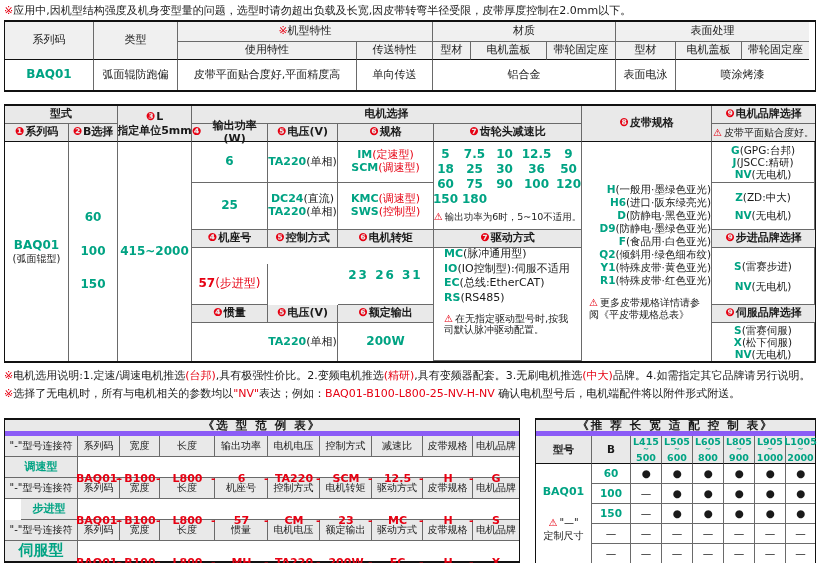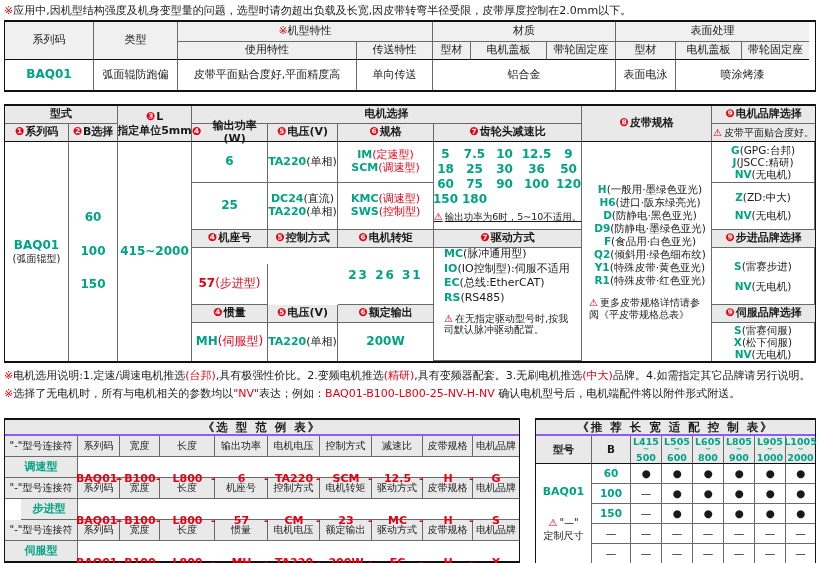--- a/index.html
+++ b/index.html
@@ -18,21 +18,21 @@
   .g{color:#00A383;font-weight:bold;}
   .rd{color:#E60012;}
   .rdb{color:#E60012;font-weight:bold;margin-top:16px;}
   .cnum{color:#E60012;font-weight:bold;margin-right:1px;}
   .warn{color:#E60012;font-weight:bold;margin-right:2px;font-size:10px;}
   .note{font-size:11px;white-space:nowrap;}
   .col{flex-direction:column;}
   .left{justify-content:flex-start;text-align:left;}
   .ln{white-space:nowrap;}
   .title-band{background:#e9e9e9;font-weight:bold;font-size:11.5px;letter-spacing:2px;
-              display:flex;align-items:center;justify-content:center;border-bottom:2px solid #8b5cf6;box-sizing:border-box;}
+              display:flex;align-items:center;justify-content:center;border-bottom:5px solid #8b5cf6;box-sizing:border-box;}
   .vcell{position:relative;}
   .vdash{position:absolute;left:-4px;top:50%;transform:translateY(-50%);color:#E60012;font-weight:bold;}
   .gearline{display:grid;grid-template-columns:26px 32px 28px 36px 28px;justify-content:center;}
   .gearline span{text-align:center;}
 </style>
 </head>
 <body>
 
 <div class="page">
 
@@ -154,21 +154,21 @@
           <span>100</span>
           <span>120</span>
       </div>
       <div class="gearline g" style="font-size:12px;width:100%;">
         <span>150</span>
           <span>180</span>
           <span></span>
           <span></span>
           <span></span>
       </div>
-      <div class="ln" style="font-size:9.5px;margin-top:3px;text-decoration:underline;"><span class="warn">⚠</span><span>输出功率为6时，5~10不适用。</span></div>
+      <div class="ln" style="font-size:9.5px;margin-top:3px;"><span class="warn">⚠</span><span>输出功率为6时，5~10不适用。</span></div>
     </div>
     <div class="c col" style="grid-area:3/9/4/10;font-size:10.5px;">
       <div class="ln"><span class="g">G</span><span>(GPG:台邦)</span></div>
       <div class="ln"><span class="g">J</span><span>(JSCC:精研)</span></div>
       <div class="ln"><span class="g">NV</span><span>(无电机)</span></div>
     </div>
 
     <div class="c g" style="grid-area:4/4/5/5;font-size:12px;">25</div>
     <div class="c col" style="grid-area:4/5/5/6;">
       <div class="ln"><span class="g">DC24</span><span>(直流)</span></div>
@@ -230,34 +230,31 @@
       </div>
     <div class="c hdr" style="grid-area:7/6/8/7;">
         <span class="cnum">❻</span>
         <span class="bold">额定输出</span>
       </div>
     <div class="c hdr lr" style="grid-area:7/9/8/10;">
         <span class="cnum">❾</span>
         <span class="bold">伺服品牌选择</span>
       </div>
 
-    <div class="c lb" style="grid-area:8/4/9/5;font-size:12px;">
-      <span class="ln"><span class="g">MH</span><span class="rd">(伺服型)</span></span>
-    </div>
     <div class="c lb" style="grid-area:8/5/9/6;">
       <span class="ln"><span class="g">TA220</span><span>(单相)</span></span>
     </div>
     <div class="c g lb" style="grid-area:8/6/9/7;font-size:12px;">200W</div>
     <div class="c col lb" style="grid-area:8/9/9/10;font-size:10.5px;">
       <div class="ln"><span class="g">S</span><span>(雷赛伺服)</span></div>
       <div class="ln"><span class="g">X</span><span>(松下伺服)</span></div>
       <div class="ln"><span class="g">NV</span><span>(无电机)</span></div>
     </div>
 
-    <div class="c col lb" style="grid-area:3/8/9/9;font-size:10.5px;align-items:center;padding-left:7px;justify-content:center;gap:1px;">
+    <div class="c col lb" style="grid-area:3/8/9/9;font-size:10.5px;align-items:flex-end;padding-left:7px;justify-content:center;gap:1px;">
       <div class="ln"><span class="g">H</span><span>(一般用·墨绿色亚光)</span></div>
       <div class="ln"><span class="g">H6</span><span>(进口·阪东绿亮光)</span></div>
       <div class="ln"><span class="g">D</span><span>(防静电·黑色亚光)</span></div>
       <div class="ln"><span class="g">D9</span><span>(防静电·墨绿色亚光)</span></div>
       <div class="ln"><span class="g">F</span><span>(食品用·白色亚光)</span></div>
       <div class="ln"><span class="g">Q2</span><span>(倾斜用·绿色细布纹)</span></div>
       <div class="ln"><span class="g">Y1</span><span>(特殊皮带·黄色亚光)</span></div>
       <div class="ln"><span class="g">R1</span><span>(特殊皮带·红色亚光)</span></div>
       <div style="font-size:10px;margin-top:10px;white-space:normal;text-align:left;padding-right:3px;"><span class="warn">⚠</span><span>更多皮带规格详情请参阅《平皮带规格总表》</span></div>
     </div>
@@ -379,21 +376,21 @@
     <div class="c hdr" style="grid-area:6/2/7/3;">系列码</div>
     <div class="c hdr" style="grid-area:6/3/7/4;">宽度</div>
     <div class="c hdr" style="grid-area:6/4/7/5;">长度</div>
     <div class="c hdr" style="grid-area:6/5/7/6;">惯量</div>
     <div class="c hdr" style="grid-area:6/6/7/7;">电机电压</div>
     <div class="c hdr" style="grid-area:6/7/7/8;">额定输出</div>
     <div class="c hdr" style="grid-area:6/8/7/9;">驱动方式</div>
     <div class="c hdr" style="grid-area:6/9/7/10;">皮带规格</div>
     <div class="c hdr lr" style="grid-area:6/10/7/11;">电机品牌</div>
 
-    <div class="c hdr g lb" style="grid-area:7/1/8/2;font-size:11px;">伺服型</div>
+    <div class="c hdr g lb" style="grid-area:7/1/8/2;font-size:15px;">伺服型</div>
     <div class="c lr lb" style="grid-area:7/2/8/11;display:grid;grid-template-columns:42px 40px 55px 53px 52px 52px 51px 50px 46px;">
       <span class="c vcell rdb" style="border:none;font-size:11px;">
           <span>BAQ01</span>
           <span>-</span>
         </span>
       <span class="c vcell rdb" style="border:none;font-size:11px;">
           <span class="vdash">-</span>
           <span>B100</span>
         </span>
       <span class="c vcell rdb" style="border:none;font-size:11px;">

